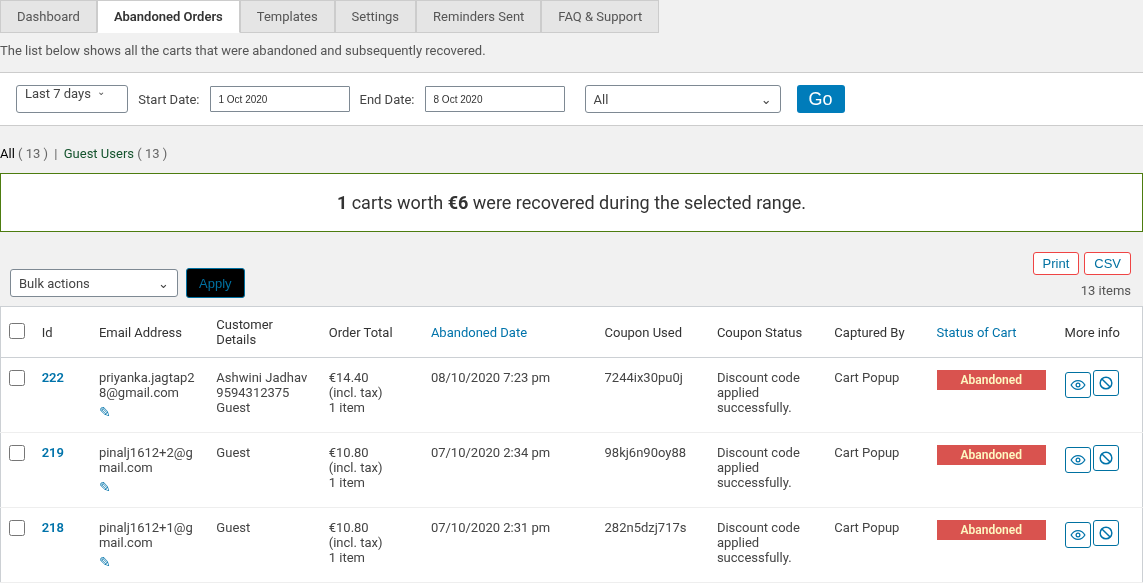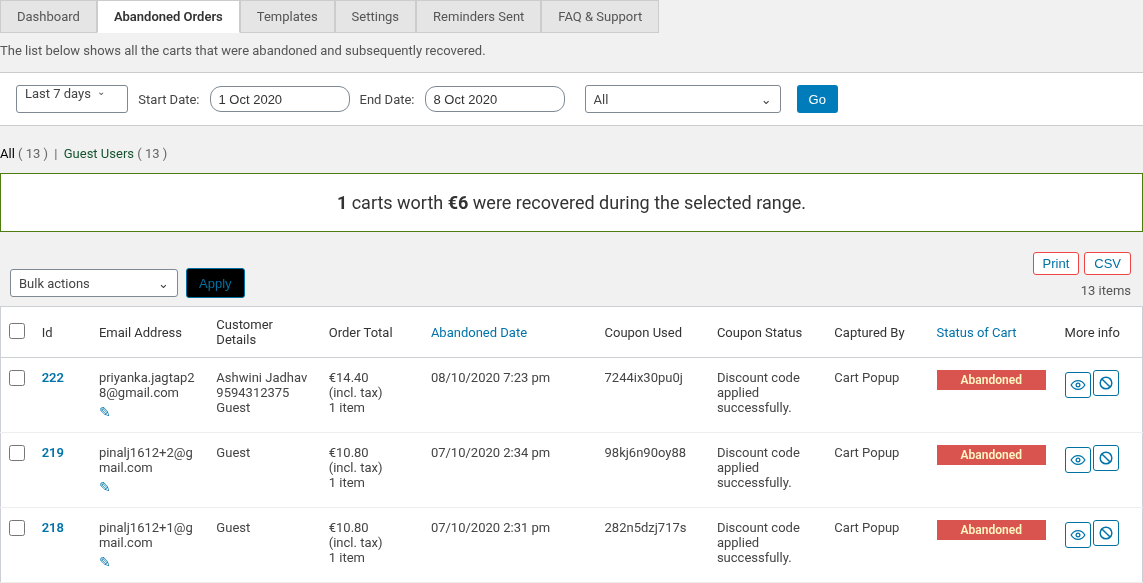--- a/index.html
+++ b/index.html
@@ -11,23 +11,23 @@
   .tab.active { background: #fff; border-bottom-color: #fff; font-weight: 600; color: #333; }
   
   
   .subheader { background: #f1f1f1; padding: 10px 8px 14px 0; color: #555; font-size: 13px; }
   
   
   .filter-area { background: #fff; border: 1px solid #ccc; border-left: none; border-right: none; padding: 12px 16px; display: flex; align-items: center; gap: 10px; }
   .select { height: 28px; border: 1px solid #7e8993; border-radius: 3px; padding: 0 22px 0 8px; background: #fff; font-size: 13px; position: relative; display: inline-flex; align-items: flex-start; cursor: pointer; }
   .select .chevron { margin-left: 6px; font-size: 10px; color: #555; }
   .label { font-size: 13px; color: #444; }
-  .date-input { height: 26px; width: 140px; border: 1px solid #7e8993; border-radius: 11px; padding: 0 8px; font-size: 13px; color: #333; }
+  .date-input { height: 26px; width: 140px; border: 1px solid #7e8993; border-radius: 1px; padding: 0 8px; font-size: 10px; color: #333; }
   .status-select { height: 28px; width: 196px; border: 1px solid #7e8993; border-radius: 3px; padding: 0 8px; font-size: 13px; display: inline-flex; align-items: center; justify-content: space-between; cursor: pointer; margin-left: 10px; }
-  .go-btn { height: 28px; background: #007cba; color: #fff; border: none; border-radius: 3px; padding: 0 12px; font-size: 13px; cursor: pointer; margin-left: 6px; }
+  .go-btn { height: 28px; background: #007cba; color: #fff; border: none; border-radius: 3px; padding: 0 12px; font-size: 18px; cursor: pointer; margin-left: 6px; }
   
   
   .filter-links { padding: 20px 8px 12px 0; font-size: 13px; background: #f1f1f1; }
   .filter-links .all-label { color: #000; }
   .filter-links .count { color: #666; }
   .filter-links .sep { color: #666; margin: 0 3px; }
   .filter-links .guest-link { color: #14532d; }
   
   
   .summary { background: #fff; border: 1px solid #4d7c0f; padding: 18px; text-align: center; font-size: 18px; color: #333; }

